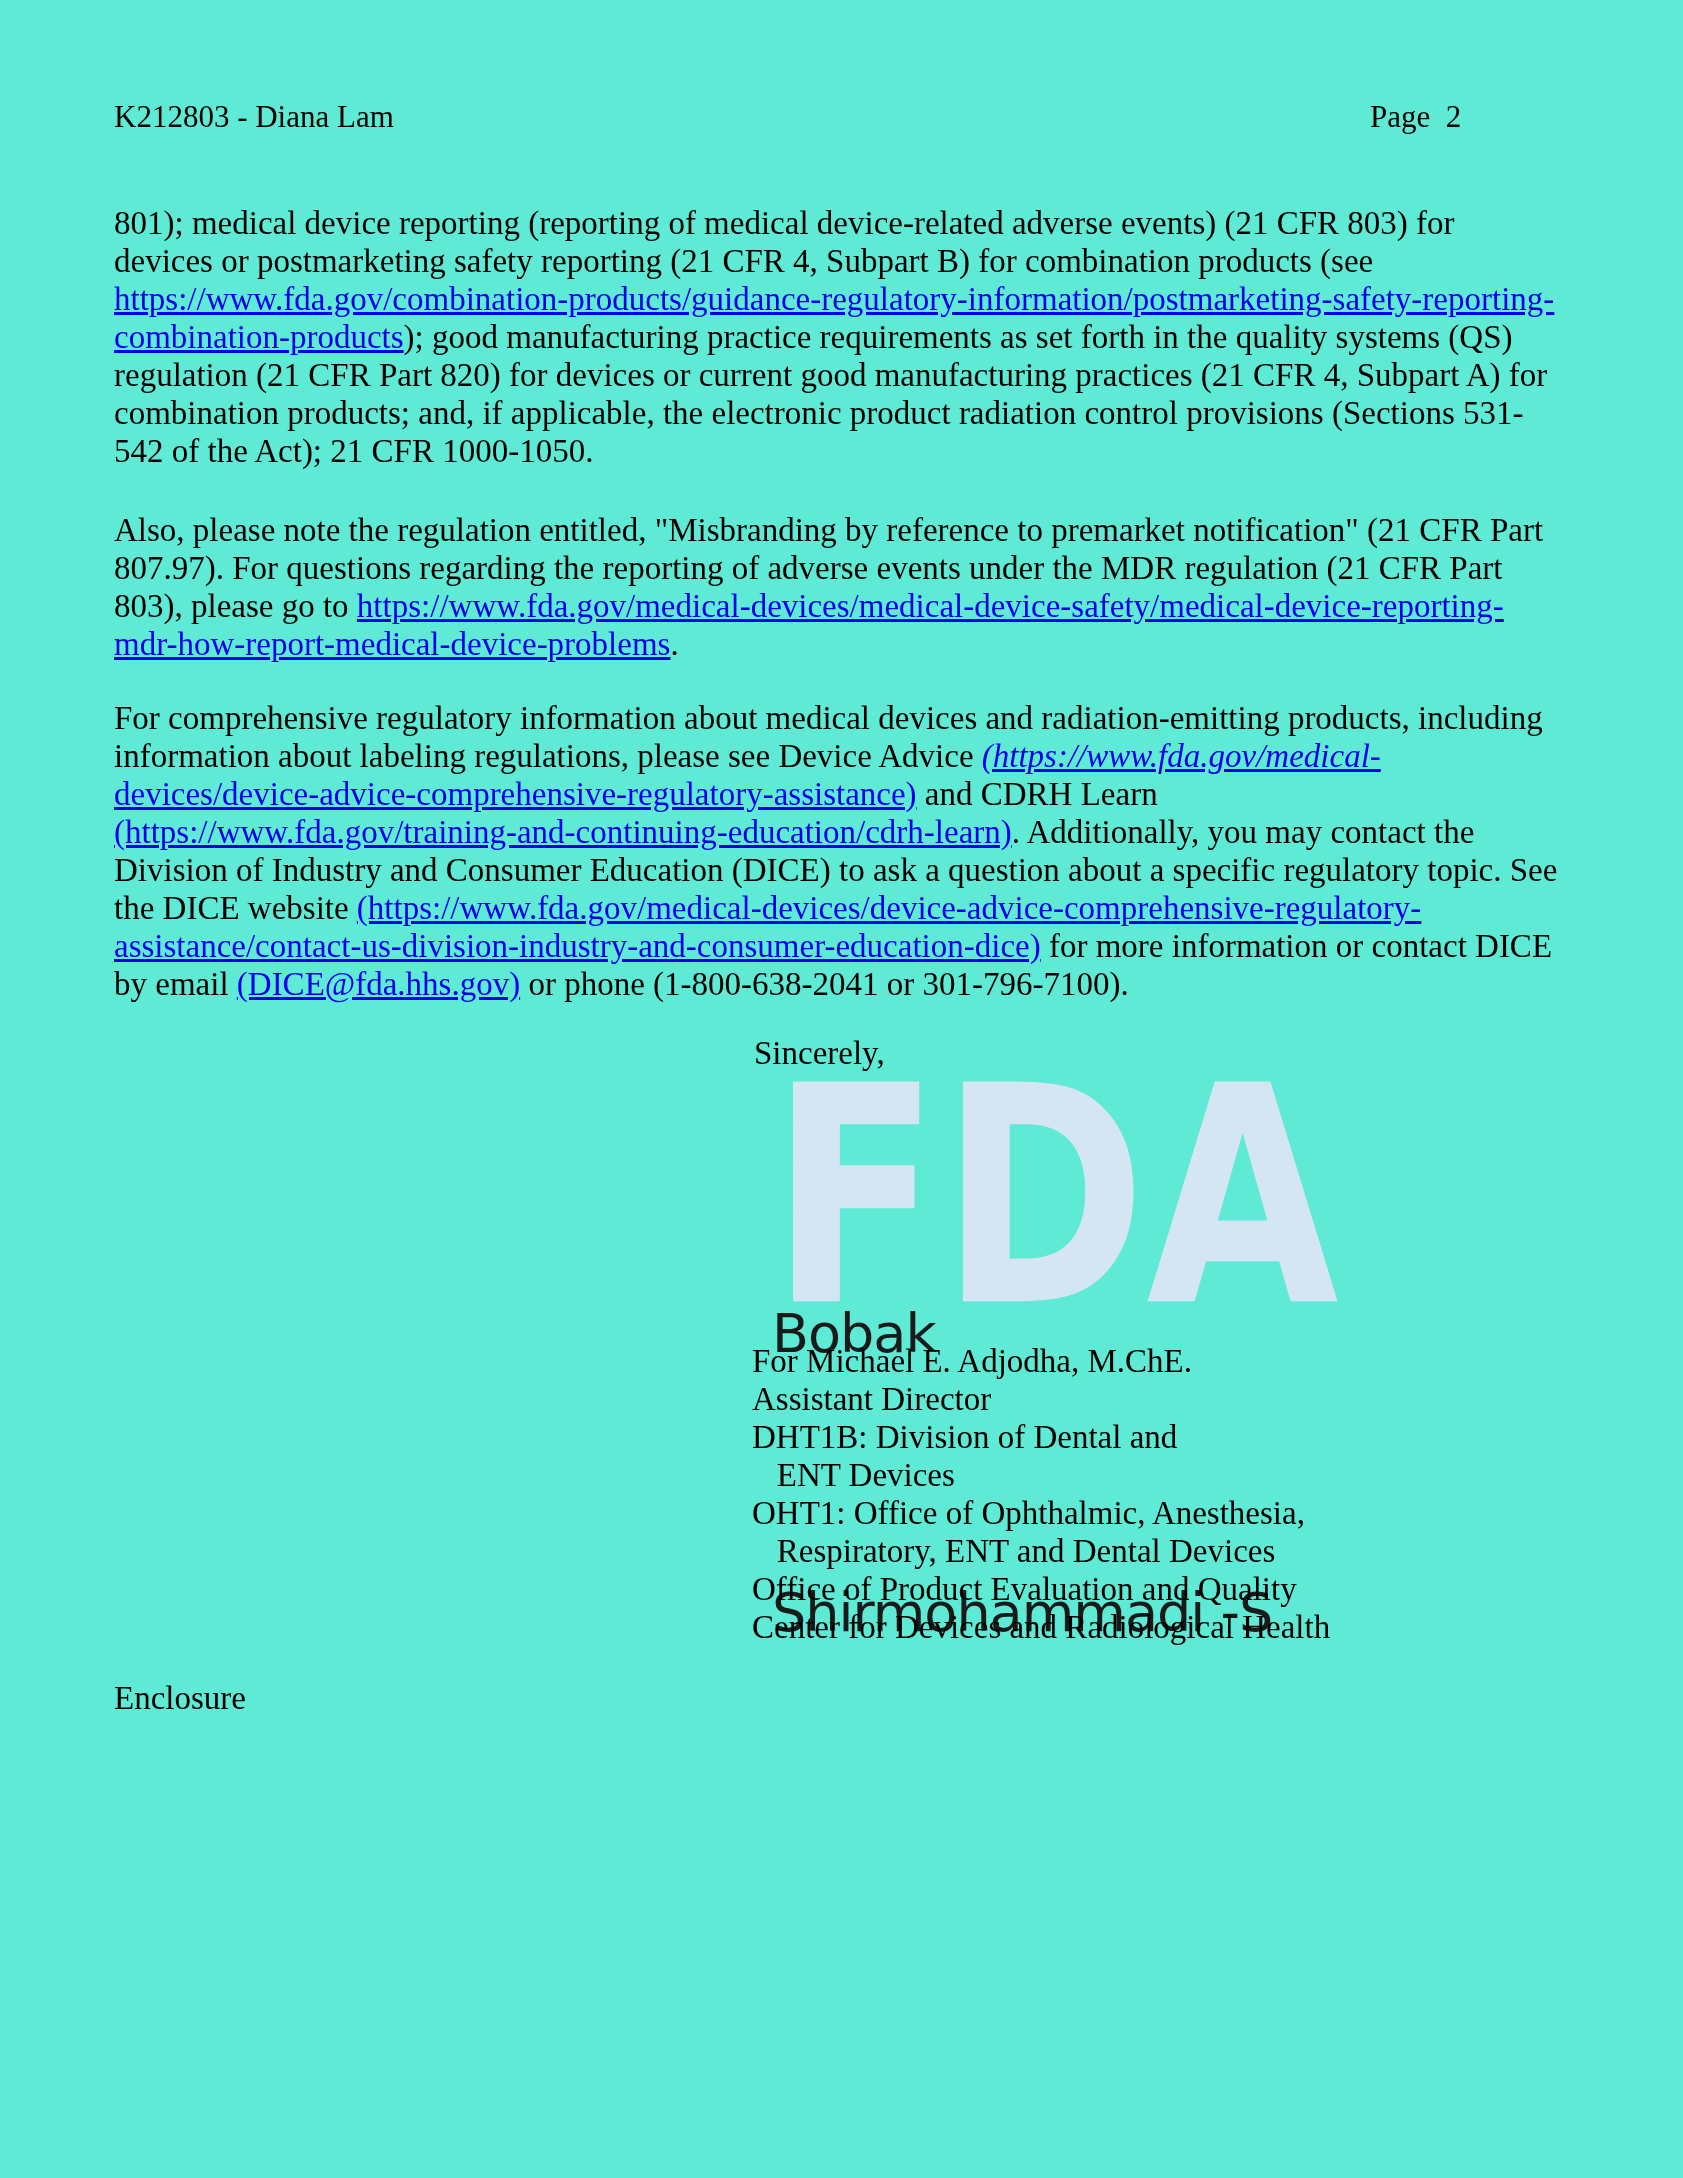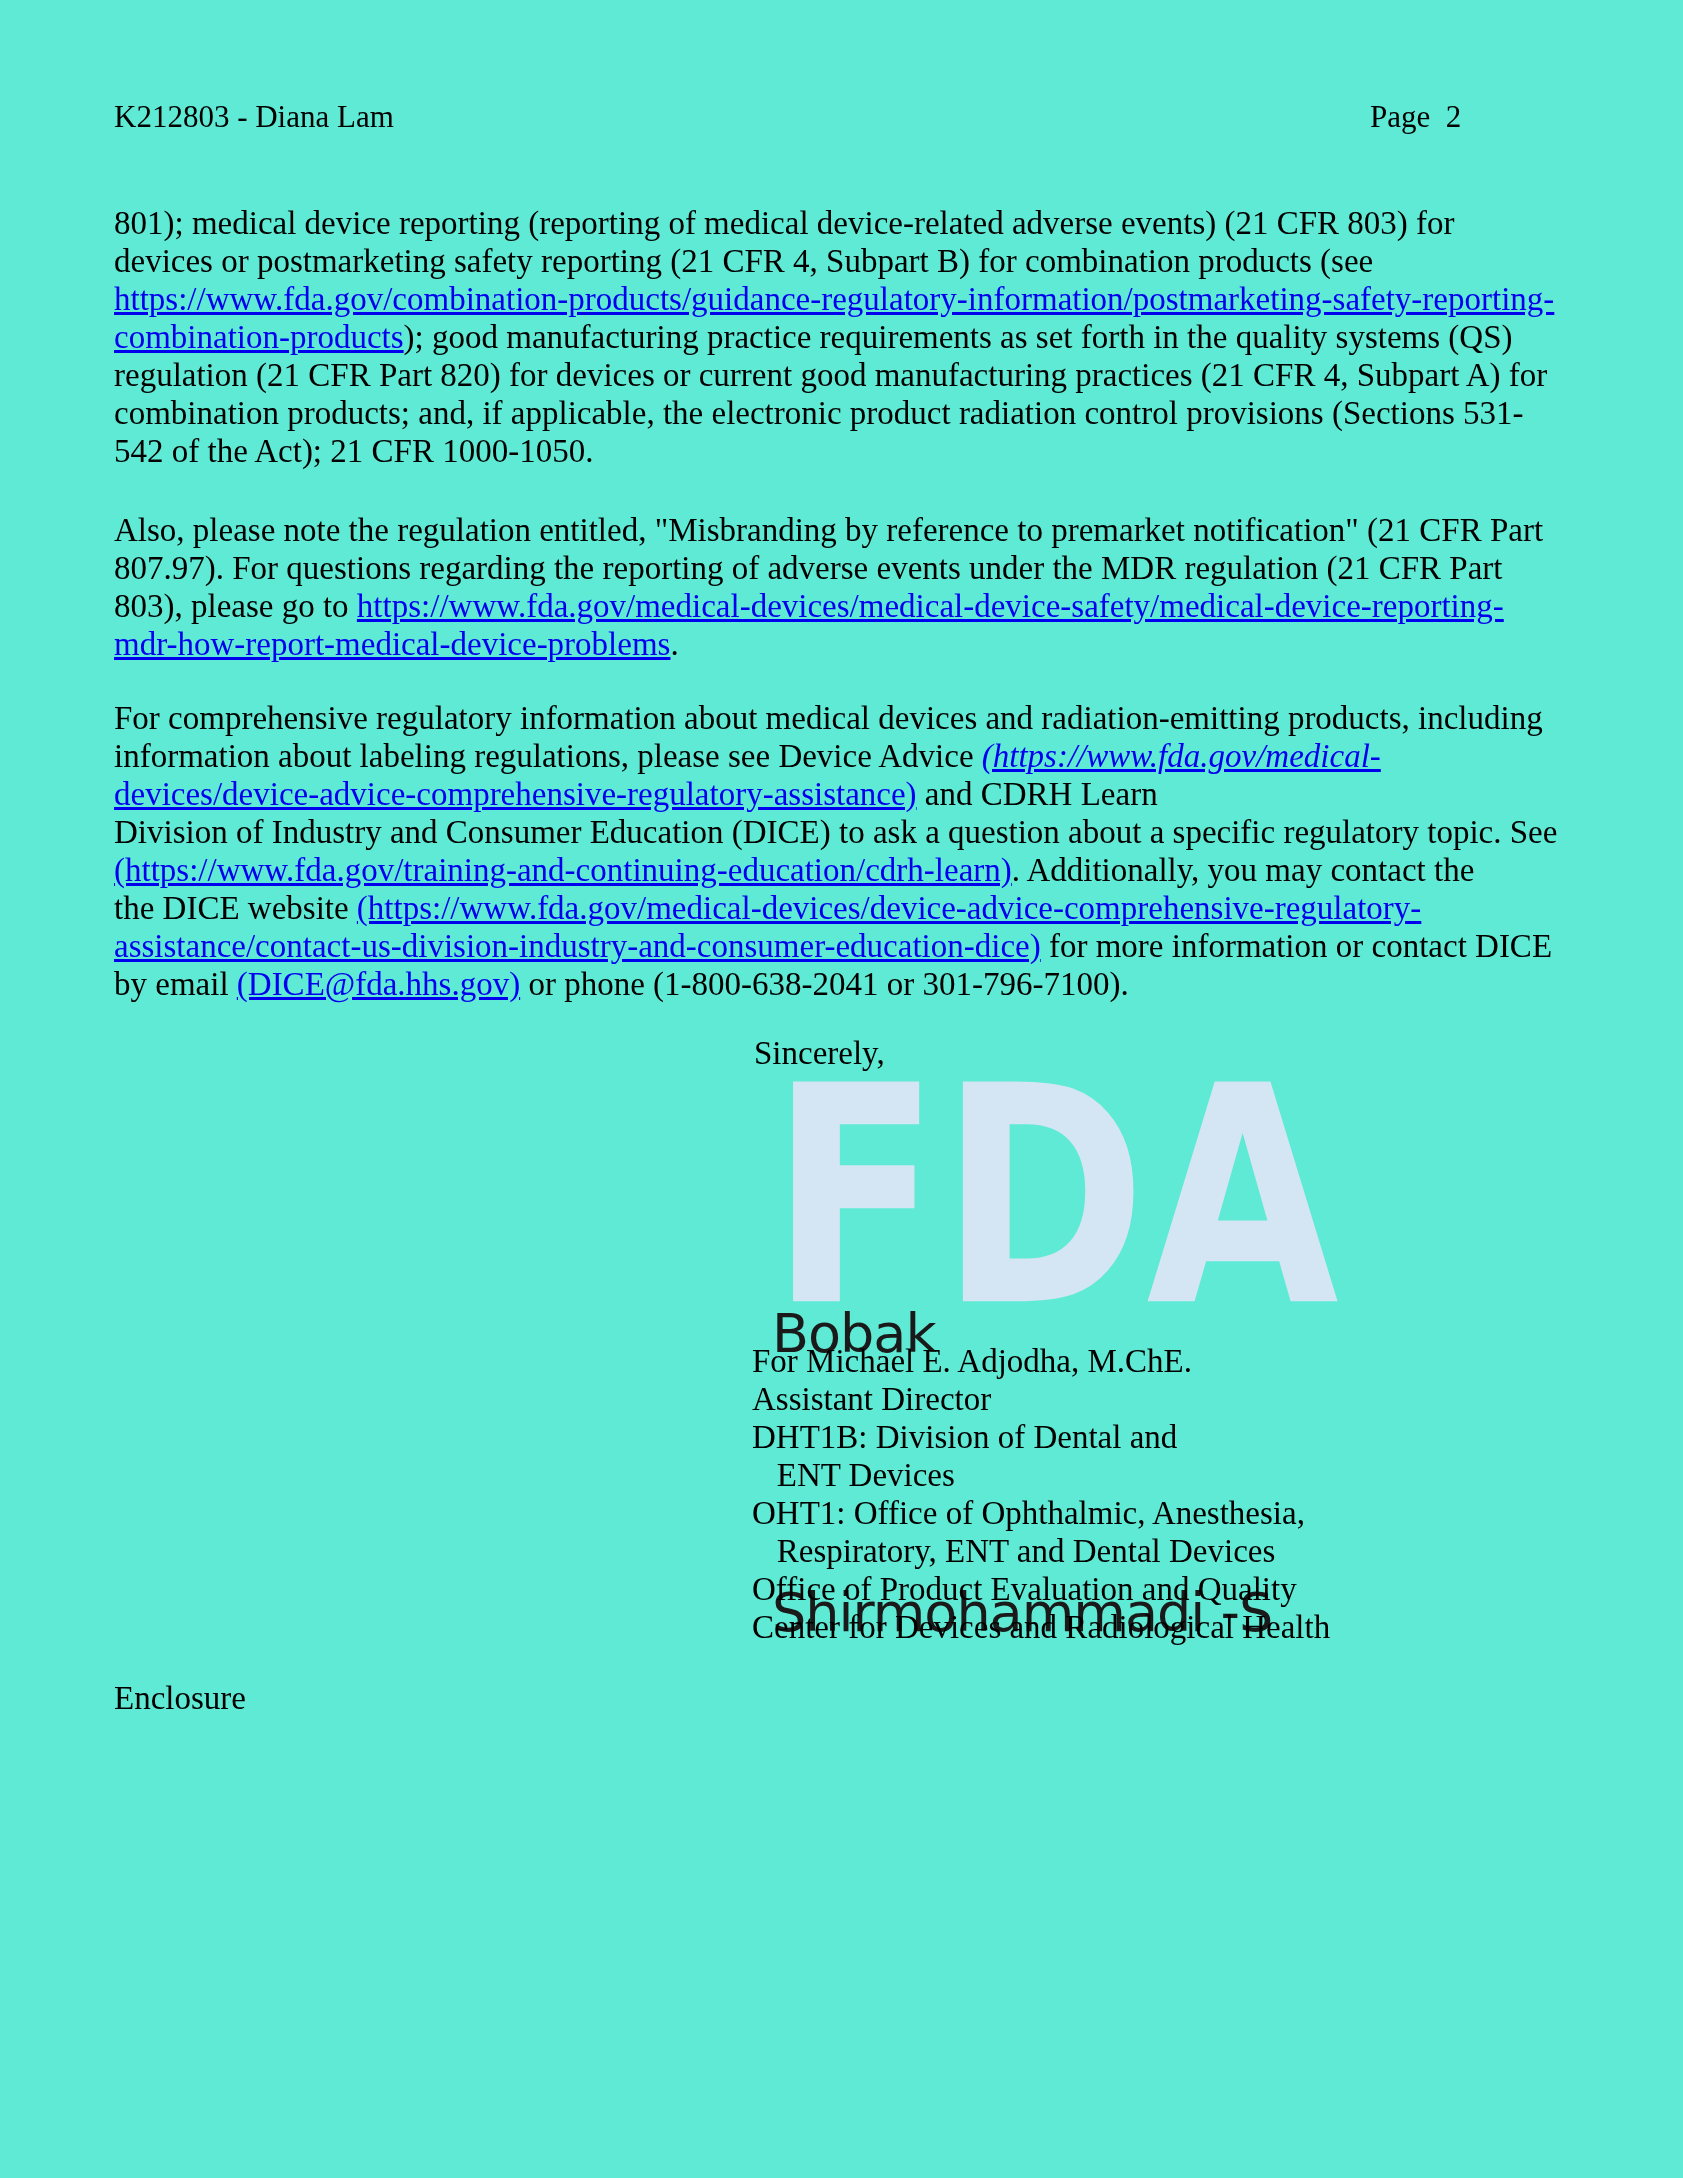--- a/index.html
+++ b/index.html
@@ -57,22 +57,22 @@
       <div class="line"><span>Also, please note the regulation entitled, "Misbranding by reference to premarket notification" (21 CFR Part</span></div>
       <div class="line"><span>807.97). For questions regarding the reporting of adverse events under the MDR regulation (21 CFR Part</span></div>
       <div class="line"><span>803), please go to </span><span class="doc-link" style="color: rgb(0, 0, 238);">https://www.fda.gov/medical-devices/medical-device-safety/medical-device-reporting-</span></div>
       <div class="line"><span class="doc-link" style="color: rgb(0, 0, 238);">mdr-how-report-medical-device-problems</span><span>.</span></div>
     </div>
 
   <div class="abs body-text" style="left:114px; top:699px;">
       <div class="line"><span>For comprehensive regulatory information about medical devices and radiation-emitting products, including</span></div>
       <div class="line"><span>information about labeling regulations, please see Device Advice </span><span class="doc-link" style="color: rgb(0, 0, 238); font-style: italic;">(https://www.fda.gov/medical-</span></div>
       <div class="line"><span class="doc-link" style="color: rgb(0, 0, 238);">devices/device-advice-comprehensive-regulatory-assistance)</span><span> and CDRH Learn</span></div>
+      <div class="line"><span class="doc-link" style="color: rgb(0, 0, 238);">(https://www.fda.gov/training-and-continuing-education/cdrh-learn)</span><span>. Additionally, you may contact the</span></div>
       <div class="line"><span>Division of Industry and Consumer Education (DICE) to ask a question about a specific regulatory topic. See</span></div>
-      <div class="line"><span class="doc-link" style="color: rgb(0, 0, 238);">(https://www.fda.gov/training-and-continuing-education/cdrh-learn)</span><span>. Additionally, you may contact the</span></div>
       <div class="line"><span>the DICE website </span><span class="doc-link" style="color: rgb(0, 0, 238);">(https://www.fda.gov/medical-devices/device-advice-comprehensive-regulatory-</span></div>
       <div class="line"><span class="doc-link" style="color: rgb(0, 0, 238);">assistance/contact-us-division-industry-and-consumer-education-dice)</span><span> for more information or contact DICE</span></div>
       <div class="line"><span>by email </span><span class="doc-link" style="color: rgb(0, 0, 238);">(DICE@fda.hhs.gov)</span><span> or phone (1-800-638-2041 or 301-796-7100).</span></div>
     </div>
 
   <div class="abs body-text" style="left:754px; top:1034px;">Sincerely,</div>
 
   <svg class="watermark-svg" width="574" height="262" viewBox="0 0 580 265" aria-hidden="true">
     <text x="0" y="235" font-family="DejaVu Sans, sans-serif" font-weight="bold" font-size="305" textLength="575" lengthAdjust="spacingAndGlyphs" id="watermark-text" fill="#d4e6f4">FDA</text>
   </svg>

